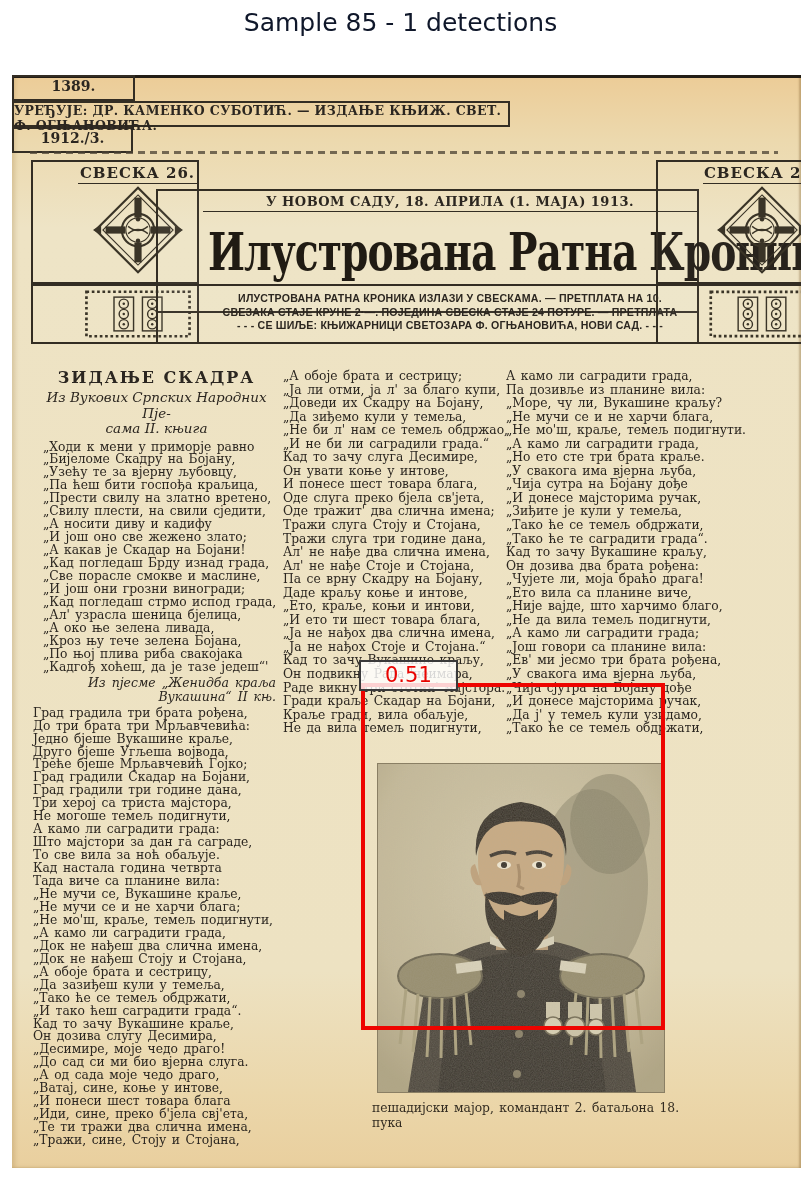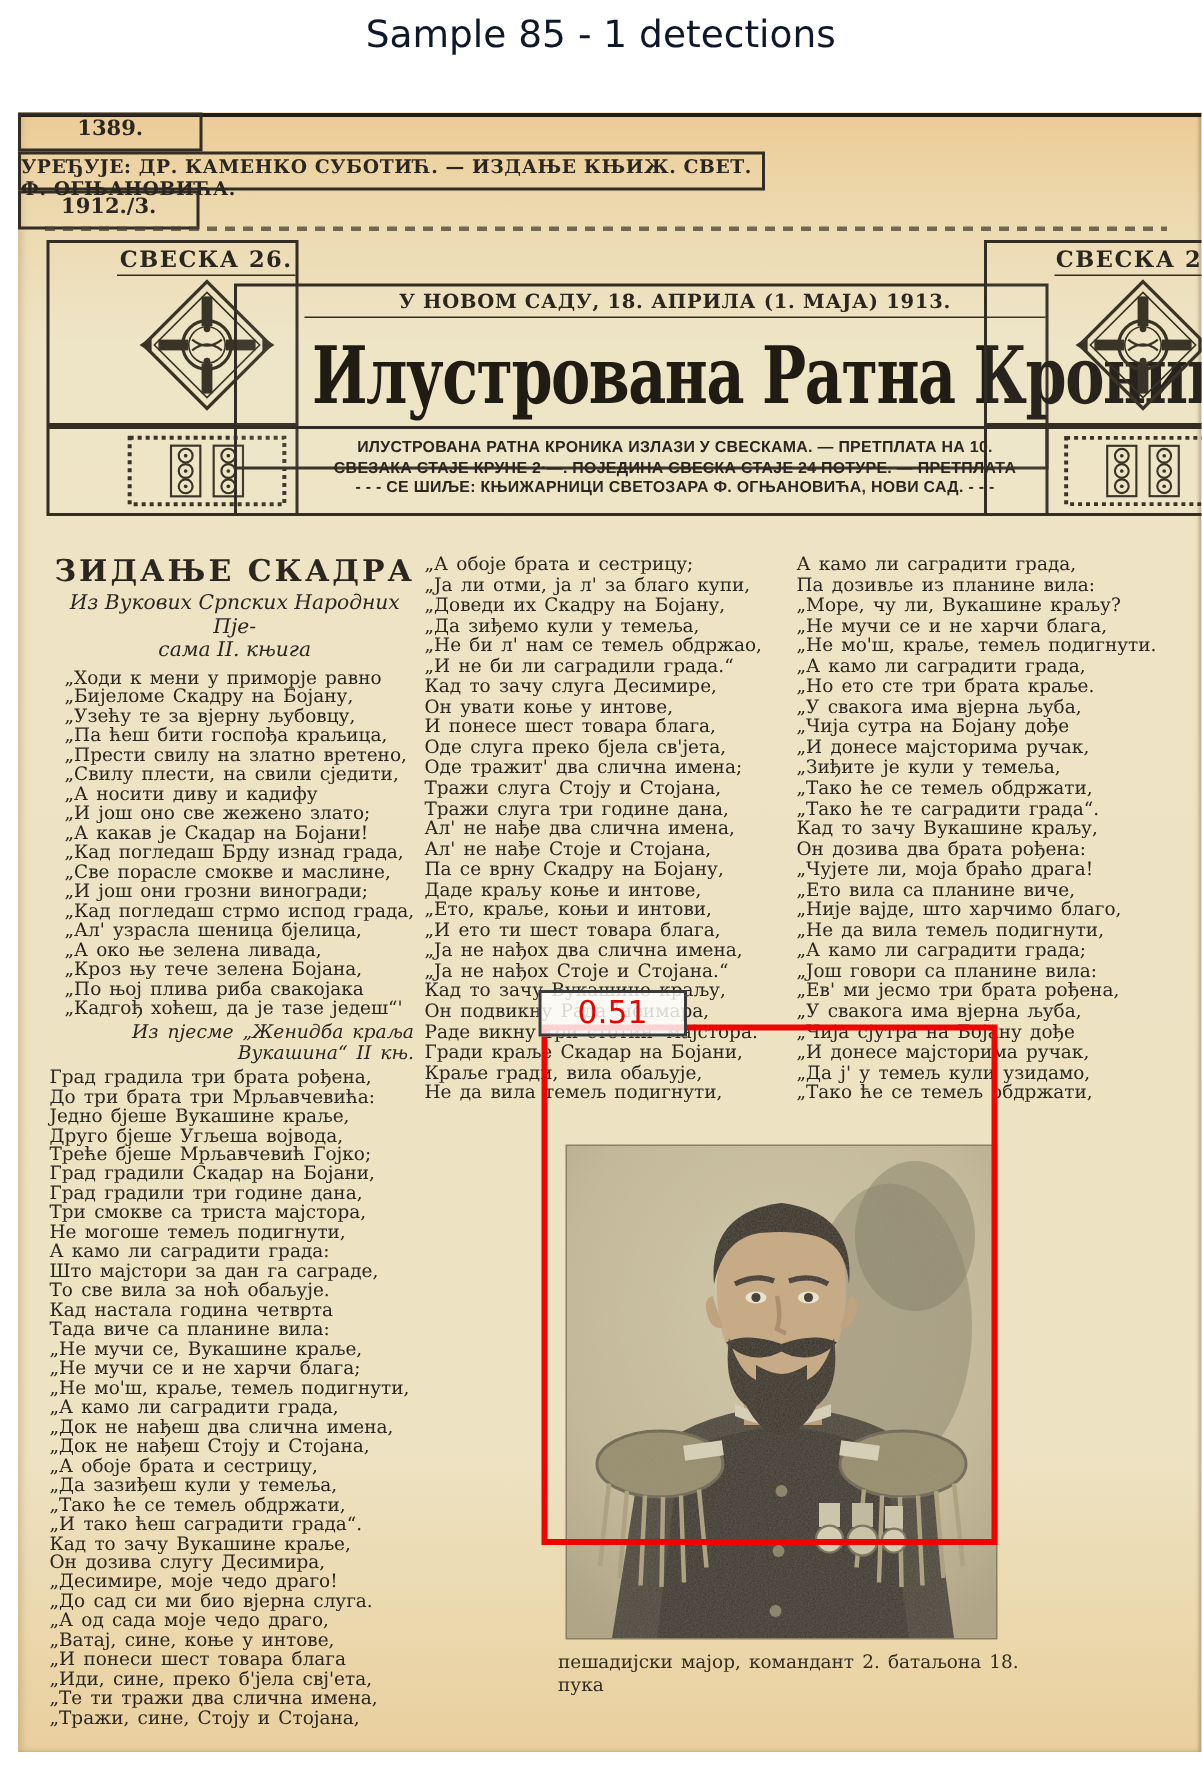--- a/index.html
+++ b/index.html
@@ -57,23 +57,23 @@
     font-weight:bold;font-size:10.6px;line-height:13.5px;text-align:center;
     padding:6px 6px 0;color:#2b2620;letter-spacing:.2px;
   }
   .editor-line{
     text-align:left;font-weight:bold;font-size:12.5px;letter-spacing:.4px;padding-top:0;
   }
   
   .col{position:absolute;font-size:12.3px;}
   .col1{left:21px;top:293px;width:247px;}
   .col2{left:271px;top:295px;width:238px;}
-  .col3{left:519px;top:295px;width:248px;}
+  .col3{left:494px;top:295px;width:248px;}
   .article-title{
-    text-align:center;font-weight:bold;font-size:20px;letter-spacing:2px;margin-bottom:3px;
+    text-align:center;font-weight:bold;font-size:16px;letter-spacing:2px;margin-bottom:3px;
   }
   .article-subtitle div{
     text-align:center;font-style:italic;font-size:13.5px;line-height:15.5px;
   }
   .quote-block{margin-top:4px;padding-left:10px;}
   .quote-block div{line-height:12.95px;white-space:nowrap;word-spacing:1.5px;}
   .attribution{margin:2px 4px 2px 0;}
   .attribution div{
     text-align:right;font-style:italic;font-size:12.5px;line-height:14.5px;word-spacing:2px;
   }
@@ -261,21 +261,21 @@
         <div>Вукашина“ II књ.</div>
       </div>
     <div class="poem-block">
         <div>Град градила три брата рођена,</div>
         <div>До три брата три Мрљавчевића:</div>
         <div>Једно бјеше Вукашине краље,</div>
         <div>Друго бјеше Угљеша војвода,</div>
         <div>Треће бјеше Мрљавчевић Гојко;</div>
         <div>Град градили Скадар на Бојани,</div>
         <div>Град градили три године дана,</div>
-        <div>Три смокве са триста мајстора,</div>
+        <div>Три херој са триста мајстора,</div>
         <div>Не могоше темељ подигнути,</div>
         <div>А камо ли саградити града:</div>
         <div>Што мајстори за дан га саграде,</div>
         <div>То све вила за ноћ обаљује.</div>
         <div>Кад настала година четврта</div>
         <div>Тада виче са планине вила:</div>
         <div>„Не мучи се, Вукашине краље,</div>
         <div>„Не мучи се и не харчи блага;</div>
         <div>„Не мо'ш, краље, темељ подигнути,</div>
         <div>„А камо ли саградити града,</div>

